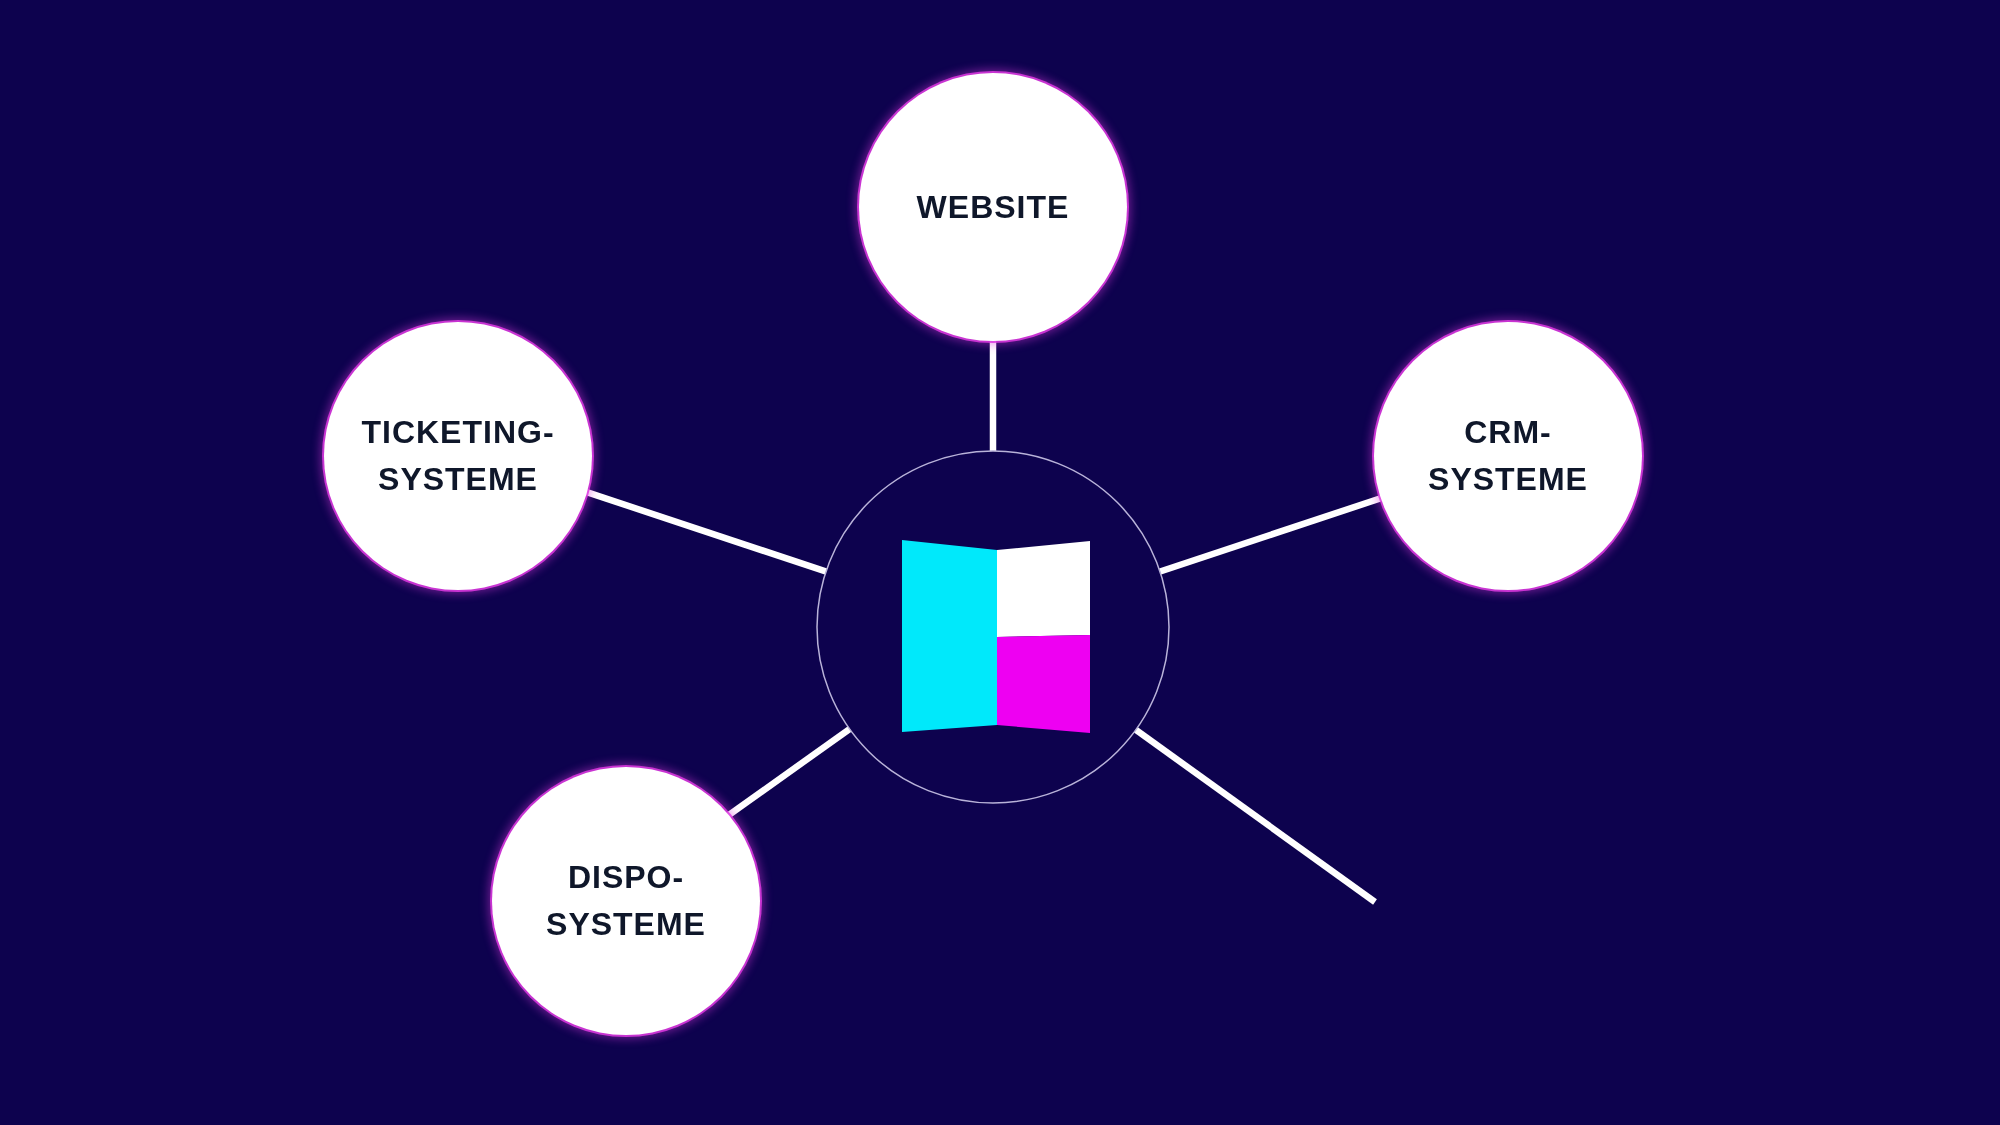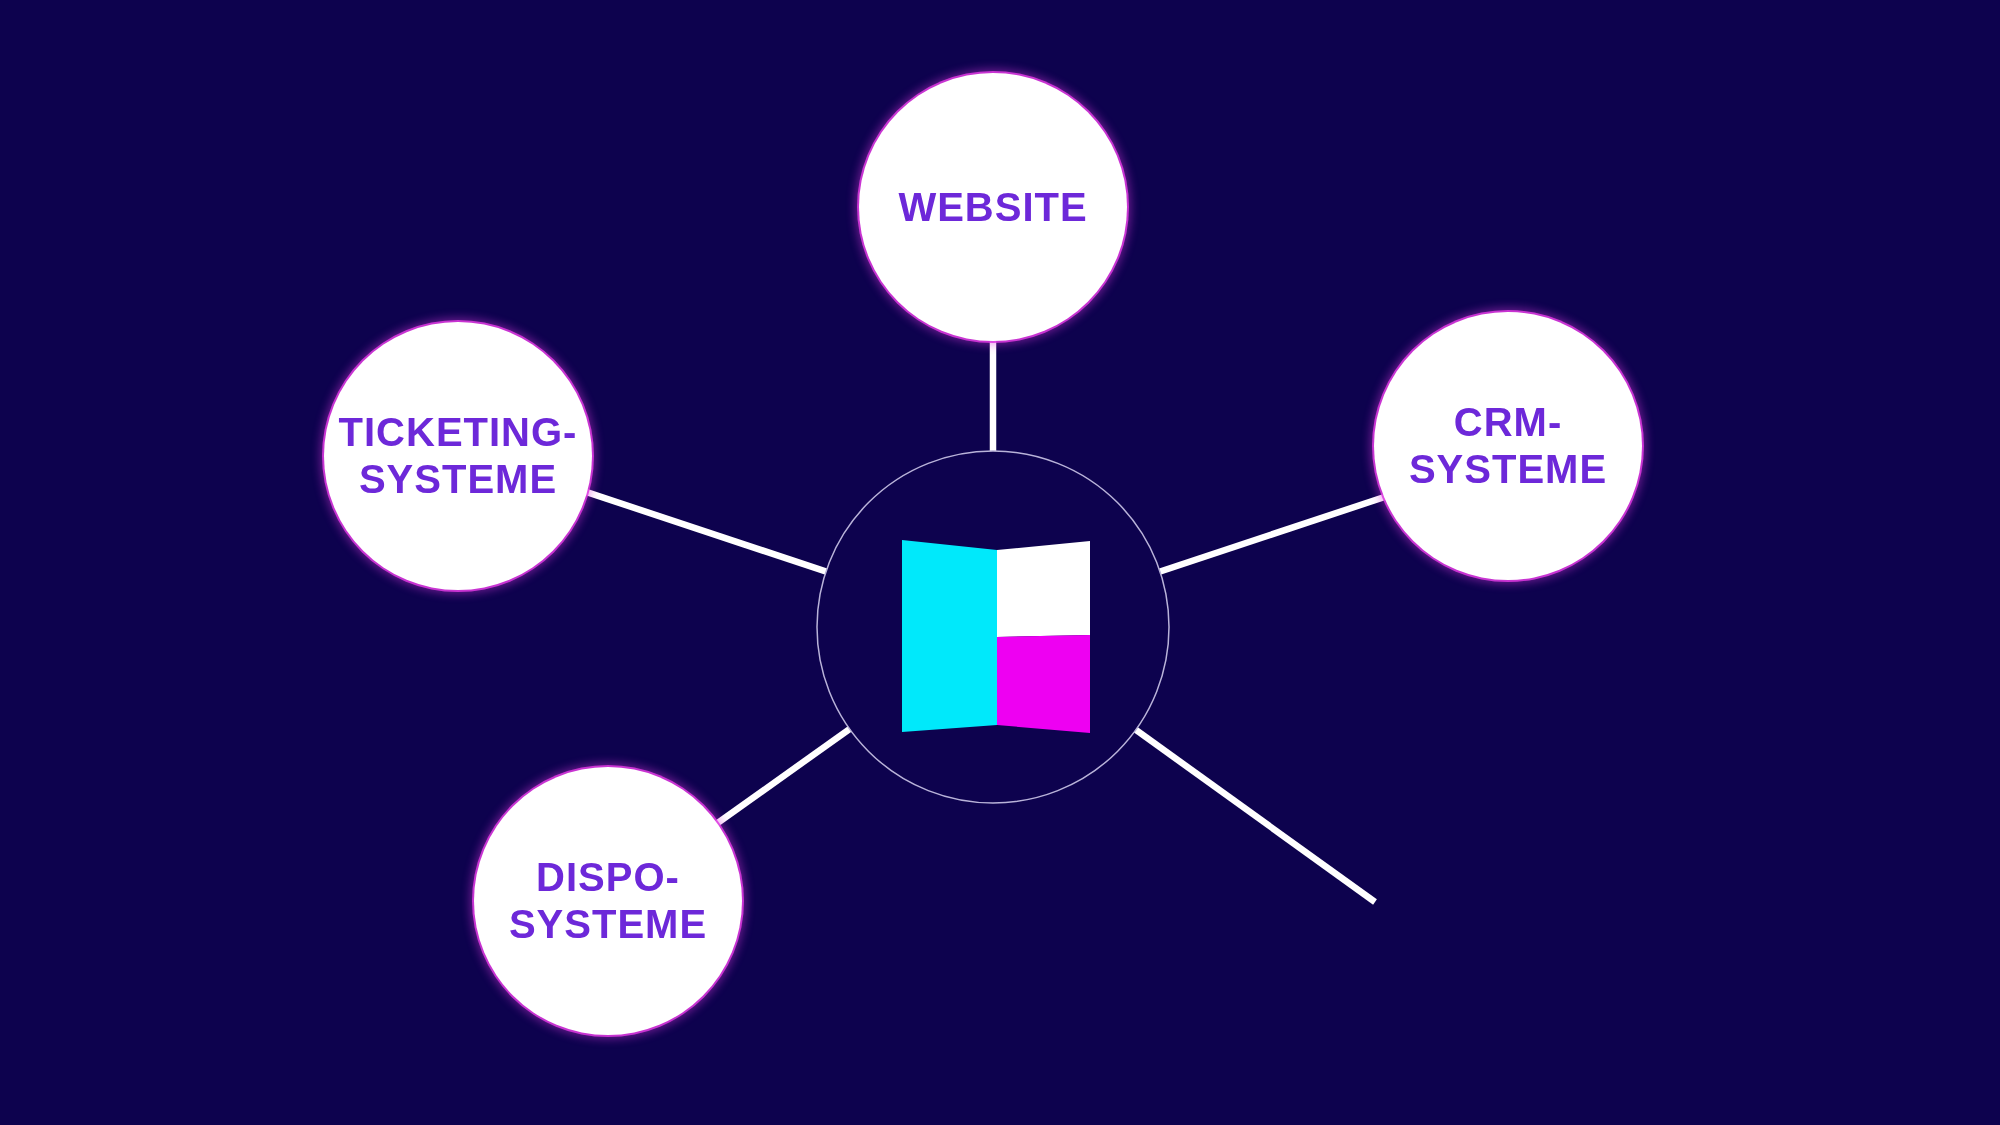--- a/index.html
+++ b/index.html
@@ -33,33 +33,33 @@
                 0 0 10px 4px rgba(221, 58, 224, 0.45);
     display: flex;
     flex-direction: column;
     align-items: center;
     justify-content: center;
     z-index: 2;
     text-align: center;
   }
   .node-label {
     display: block;
-    font-size: 40px;
+    font-size: 32px;
     font-weight: 700;
     letter-spacing: 1px;
     line-height: 47px;
-    color: #6d28d9;
+    color: #0f172a;
     white-space: nowrap;
   }
   .node-label:empty { display: none; }
 
   .node-website   { left: 859px;  top: 73px;  }
   .node-ticketing { left: 324px;  top: 322px; }
-  .node-crm       { left: 1374px; top: 312px; }
-  .node-dispo     { left: 474px;  top: 767px; }
+  .node-crm       { left: 1374px; top: 322px; }
+  .node-dispo     { left: 492px;  top: 767px; }
   .node-apps      { left: 1241px; top: 768px; }
 </style>
 </head>
 <body>
 
 <div class="canvas">
 
   <svg class="layer" viewBox="0 0 2000 1125" aria-hidden="true">
 
     <line x1="993" y1="627" x2="993" y2="207" stroke-width="6.5" stroke="#ffffff"></line>

